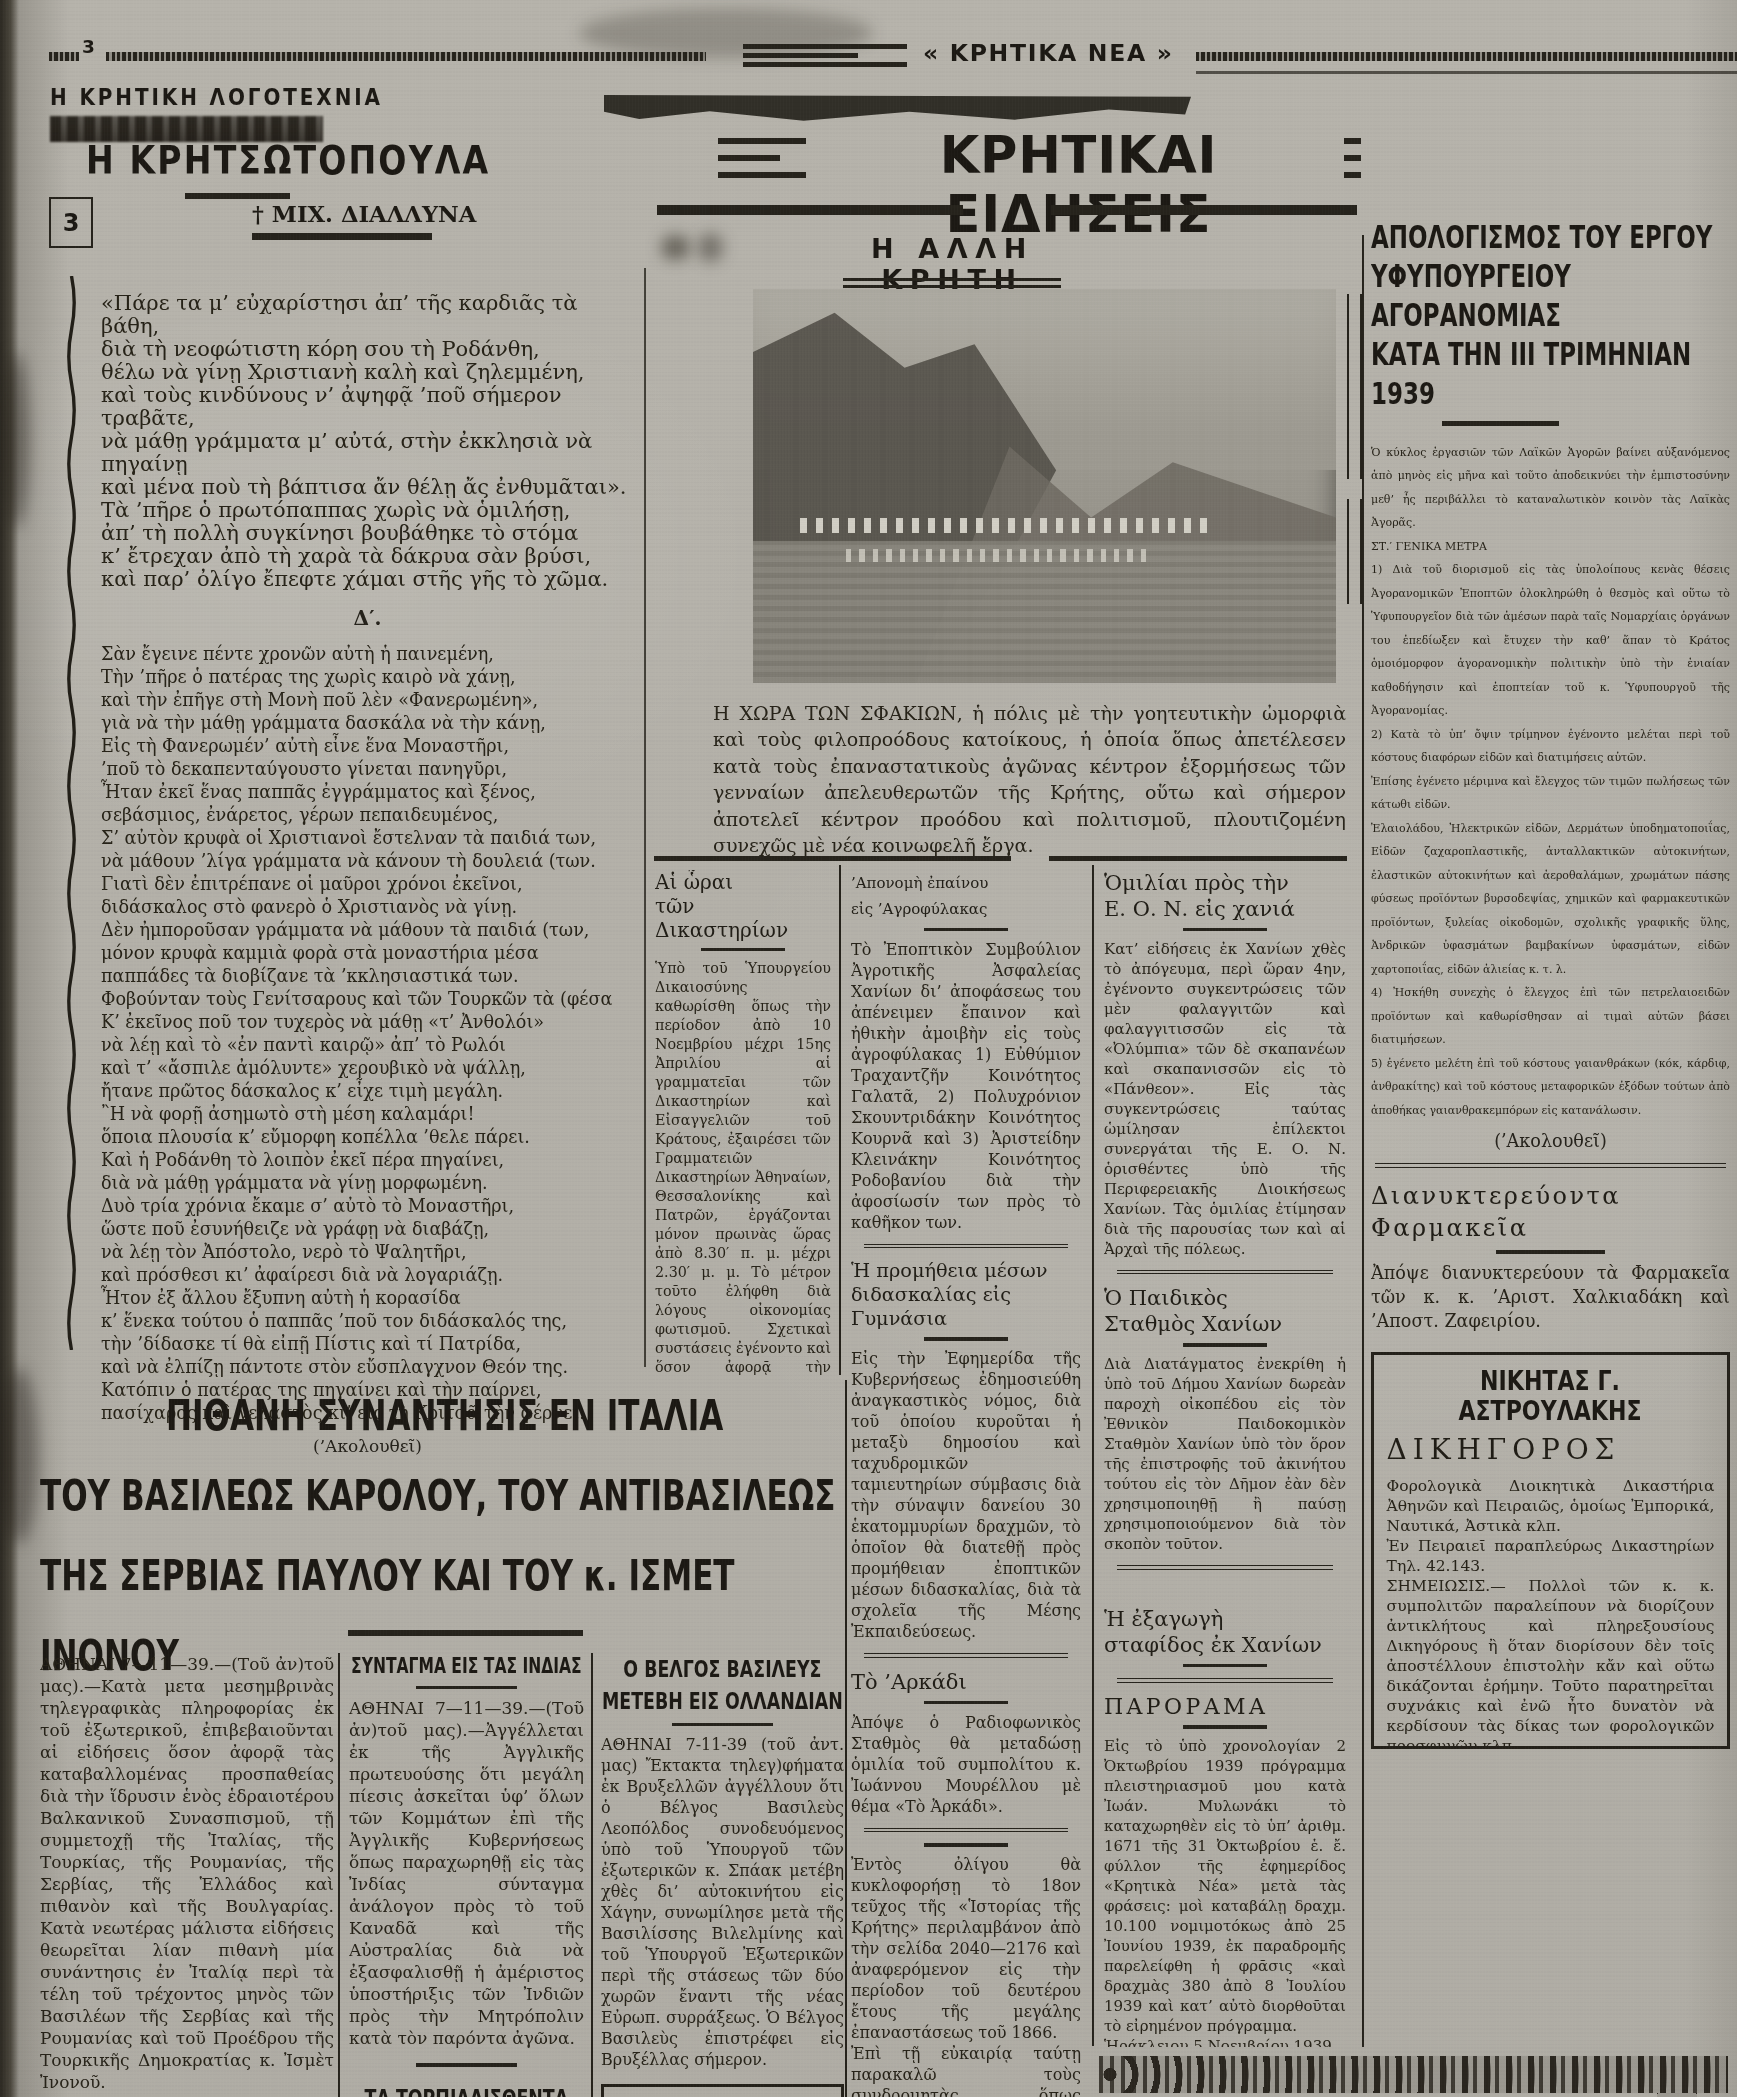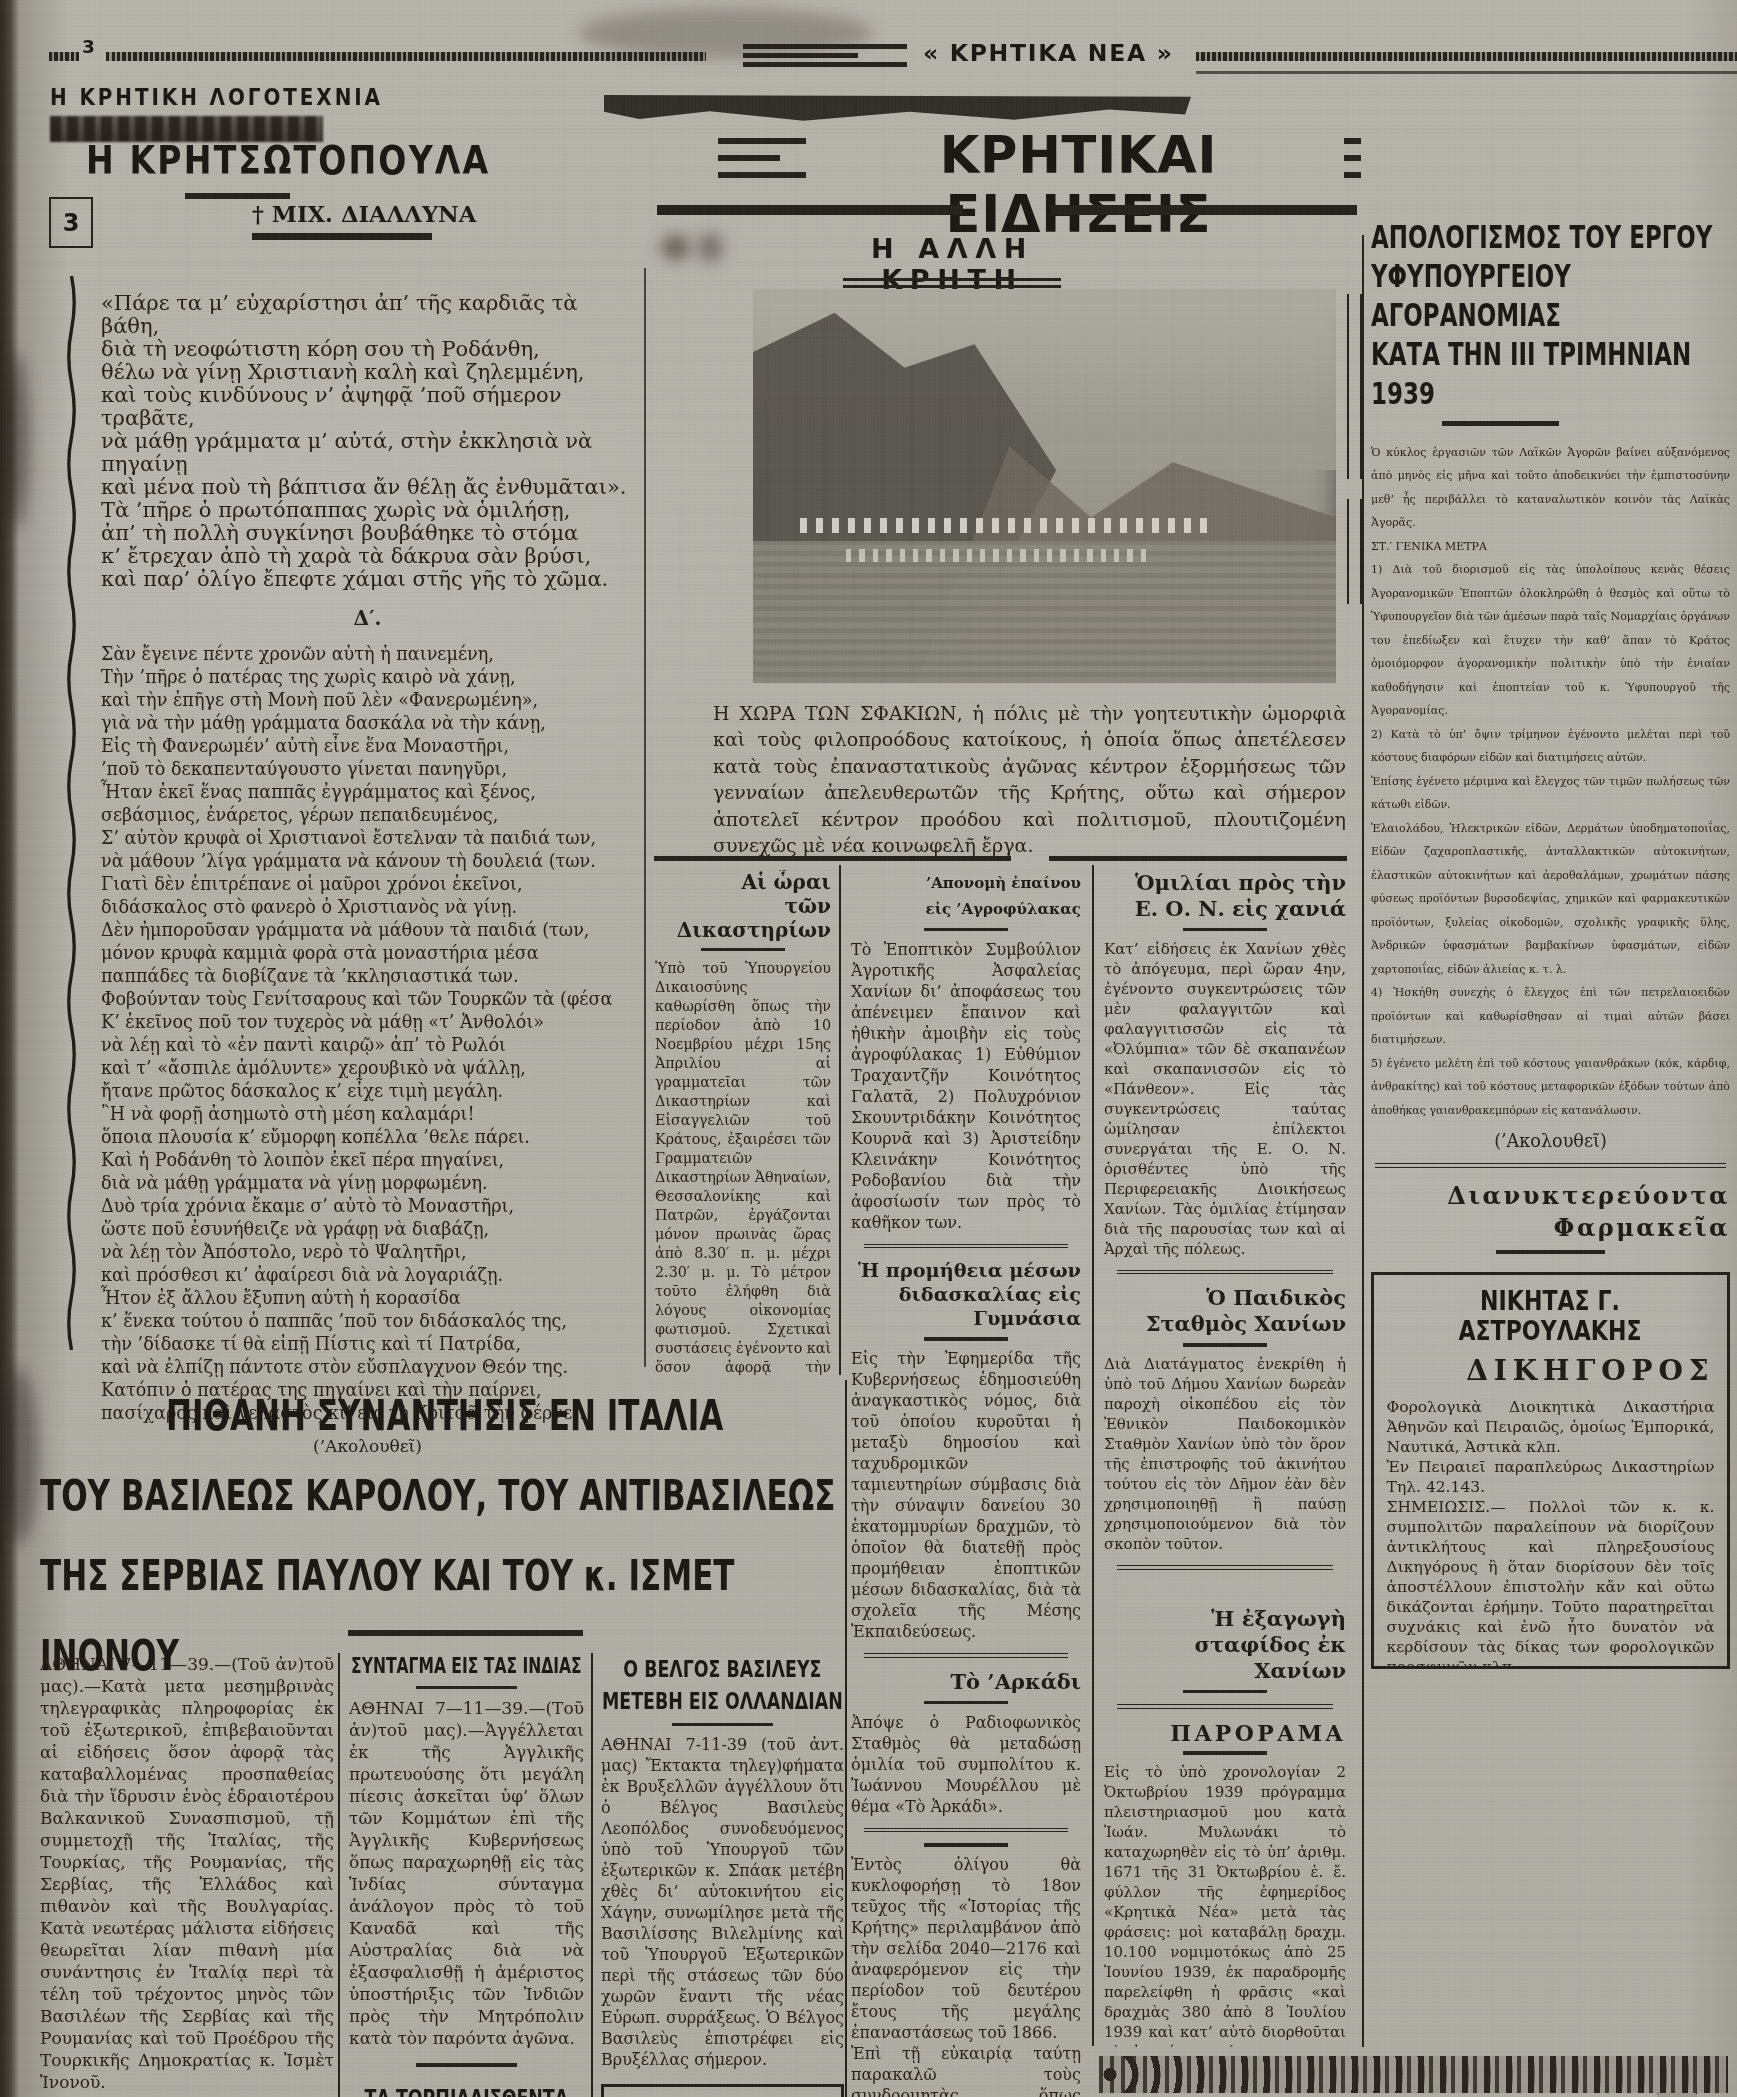--- a/index.html
+++ b/index.html
@@ -20,21 +20,21 @@
       repeating-linear-gradient(90deg, rgba(255,255,255,.03) 0 0.8px, rgba(0,0,0,0) 0.8px 2.9px);}
   .stain{border-radius:50%;filter:blur(7.6px);}
   .edge{left:0;top:0;width:18.5px;height:2520px;
     background:linear-gradient(90deg,#2b2821,#4a463c 55%,rgba(74,70,60,0));}
   .rule{background:#26231c;}
   .striped{background:repeating-linear-gradient(90deg,#26231c 0 3.4px, rgba(38,35,28,.25) 3.4px 5.5px);}
   .hsans{font-family:"DejaVu Sans",sans-serif;font-weight:bold;color:#1c1914;}
   .cond{transform:scaleX(.74);transform-origin:0 50%;width:135%;}
   .cond85{transform:scaleX(.85);transform-origin:0 50%;width:117%;}
   .body-text{font-family:"DejaVu Serif",serif;text-align:justify;white-space:pre-line;color:#272319;}
-  .htitle{font-family:"DejaVu Serif",serif;font-weight:bold;text-align:right;white-space:pre-line;color:#201d16;}
+  .htitle{font-family:"DejaVu Serif",serif;font-weight:normal;text-align:left;white-space:pre-line;color:#201d16;}
   .hrule{height:3.4px;background:#26231c;margin:5.9px auto 7.6px auto;width:84px;}
   .col{display:block;overflow:hidden;}
   .divider{border-top:1.7px solid #26231c;border-bottom:1.7px solid #26231c;height:2.5px;margin:11px 12.6px;}
   .sig{text-align:center;white-space:pre-line;}
   .boxed{border:3.8px solid #24211a;}
   .ornament{background:
       repeating-radial-gradient(circle at 11px 50%, #2a261f 0 6.3px, rgba(0,0,0,0) 6.7px 22px),
       repeating-linear-gradient(90deg, rgba(42,38,31,.85) 0 3.8px, rgba(42,38,31,.15) 3.8px 11px);}
   .ornamentV{background:
       repeating-radial-gradient(circle at 50% 11px, #2a261f 0 6.3px, rgba(0,0,0,0) 6.7px 22px),
@@ -245,20 +245,21 @@
 2) Κατὰ τὸ ὑπ’ ὄψιν τρίμηνον ἐγένοντο μελέται περὶ τοῦ κόστους διαφόρων εἰδῶν καὶ διατιμήσεις αὐτῶν.
 Ἐπίσης ἐγένετο μέριμνα καὶ ἔλεγχος τῶν τιμῶν πωλήσεως τῶν κάτωθι εἰδῶν.
 Ἐλαιολάδου, Ἠλεκτρικῶν εἰδῶν, Δερμάτων ὑποδηματοποιΐας, Εἰδῶν ζαχαροπλαστικῆς, ἀνταλλακτικῶν αὐτοκινήτων, ἐλαστικῶν αὐτοκινήτων καὶ ἀεροθαλάμων, χρωμάτων πάσης φύσεως προϊόντων βυρσοδεψίας, χημικῶν καὶ φαρμακευτικῶν προϊόντων, ξυλείας οἰκοδομῶν, σχολικῆς γραφικῆς ὕλης, Ἀνδρικῶν ὑφασμάτων βαμβακίνων ὑφασμάτων, εἰδῶν χαρτοποιΐας, εἰδῶν ἁλιείας κ. τ. λ.
 4) Ἠσκήθη συνεχὴς ὁ ἔλεγχος ἐπὶ τῶν πετρελαιοειδῶν προϊόντων καὶ καθωρίσθησαν αἱ τιμαὶ αὐτῶν βάσει διατιμήσεων.
 5) ἐγένετο μελέτη ἐπὶ τοῦ κόστους γαιανθράκων (κόκ, κάρδιφ, ἀνθρακίτης) καὶ τοῦ κόστους μεταφορικῶν ἐξόδων τούτων ἀπὸ ἀποθήκας γαιανθρακεμπόρων εἰς κατανάλωσιν.</div>
   <div style="font-size:17.6px;text-align:center;margin-top:8.4px;">(’Ακολουθεῖ)</div>
   <div class="divider" style="margin:12.6px 4.2px;"></div>
   <div class="htitle" style="font-size:24px;line-height:32px;letter-spacing:2.5px;">Διανυκτερεύοντα
 Φαρμακεῖα</div>
   <div class="hrule" style="width:109px;"></div>
+  <div class="body-text" style="font-size:17.6px;line-height:24px;">Ἀπόψε διανυκτερεύουν τὰ Φαρμακεῖα τῶν κ. κ. ’Αριστ. Χαλκιαδάκη καὶ ’Αποστ. Ζαφειρίου.</div>
   <div class="boxed" style="margin-top:18.5px;padding:11px 12.6px;height:369px;overflow:hidden;">
     <div class="hsans cond85" style="font-size:26px;text-align:center;">ΝΙΚΗΤΑΣ Γ. ΑΣΤΡΟΥΛΑΚΗΣ</div>
     <div class="htitle" style="font-size:28px;letter-spacing:5.9px;margin:7.6px 0 10px 0;">ΔΙΚΗΓΟΡΟΣ</div>
     <div class="body-text" style="font-size:15.5px;line-height:20px;">Φορολογικὰ Διοικητικὰ Δικαστήρια Ἀθηνῶν καὶ Πειραιῶς, ὁμοίως Ἐμπορικά, Ναυτικά, Ἀστικὰ κλπ.
 Ἐν Πειραιεῖ παραπλεύρως Δικαστηρίων Τηλ. 42.143.
 ΣΗΜΕΙΩΣΙΣ.— Πολλοὶ τῶν κ. κ. συμπολιτῶν παραλείπουν νὰ διορίζουν ἀντικλήτους καὶ πληρεξουσίους Δικηγόρους ἢ ὅταν διορίσουν δὲν τοῖς ἀποστέλλουν ἐπιστολὴν κἄν καὶ οὕτω δικάζονται ἐρήμην. Τοῦτο παρατηρεῖται συχνάκις καὶ ἐνῶ ἦτο δυνατὸν νὰ κερδίσουν τὰς δίκας των φορολογικῶν προσφυγῶν κλπ.</div>
   </div>
 </div>
 
 <div class="abs" style="left:40px;top:1376px;width:810px;">

